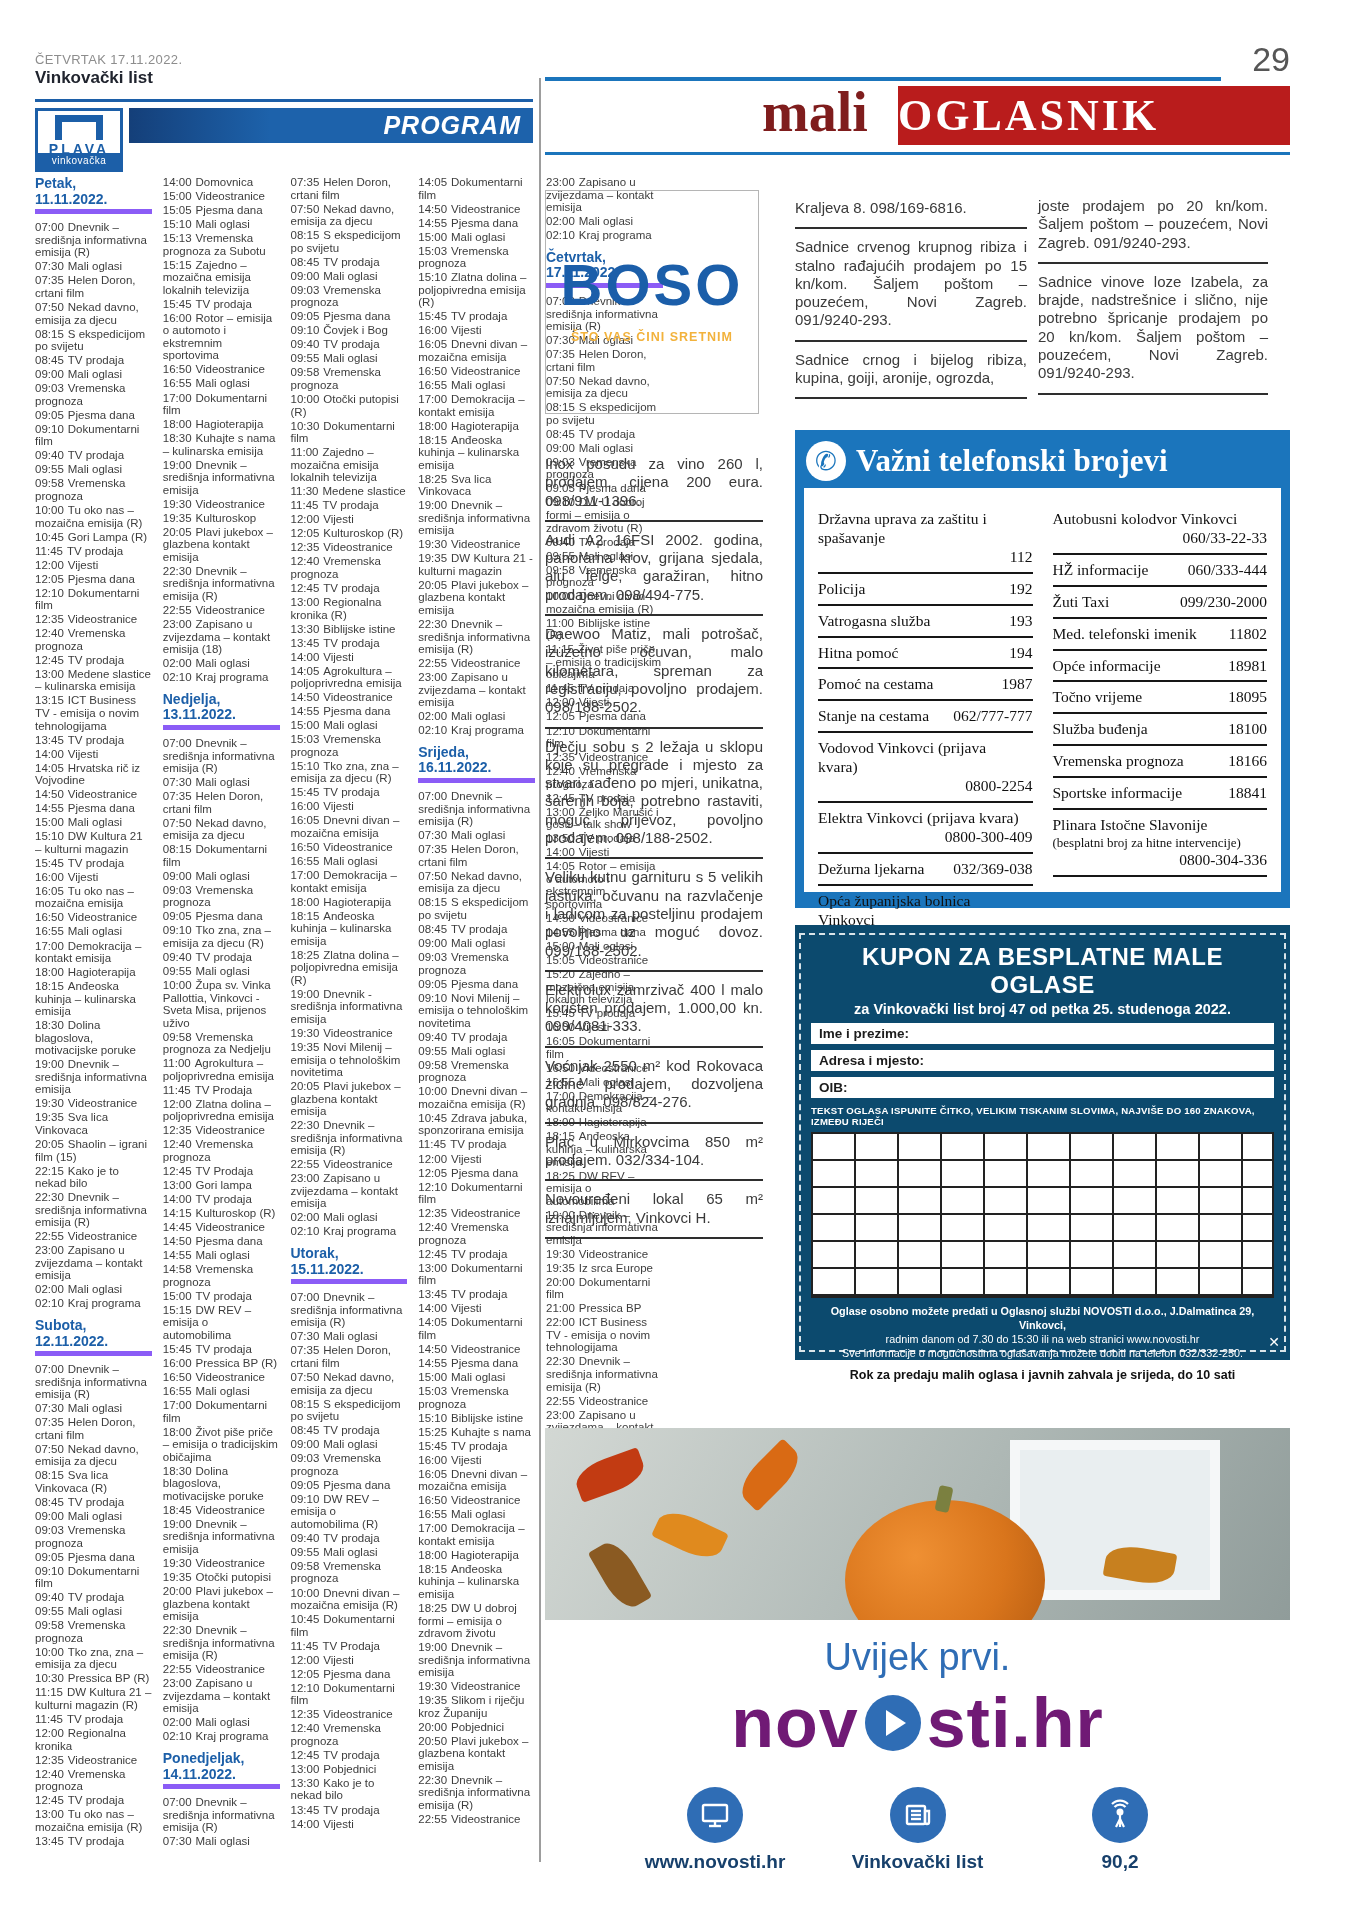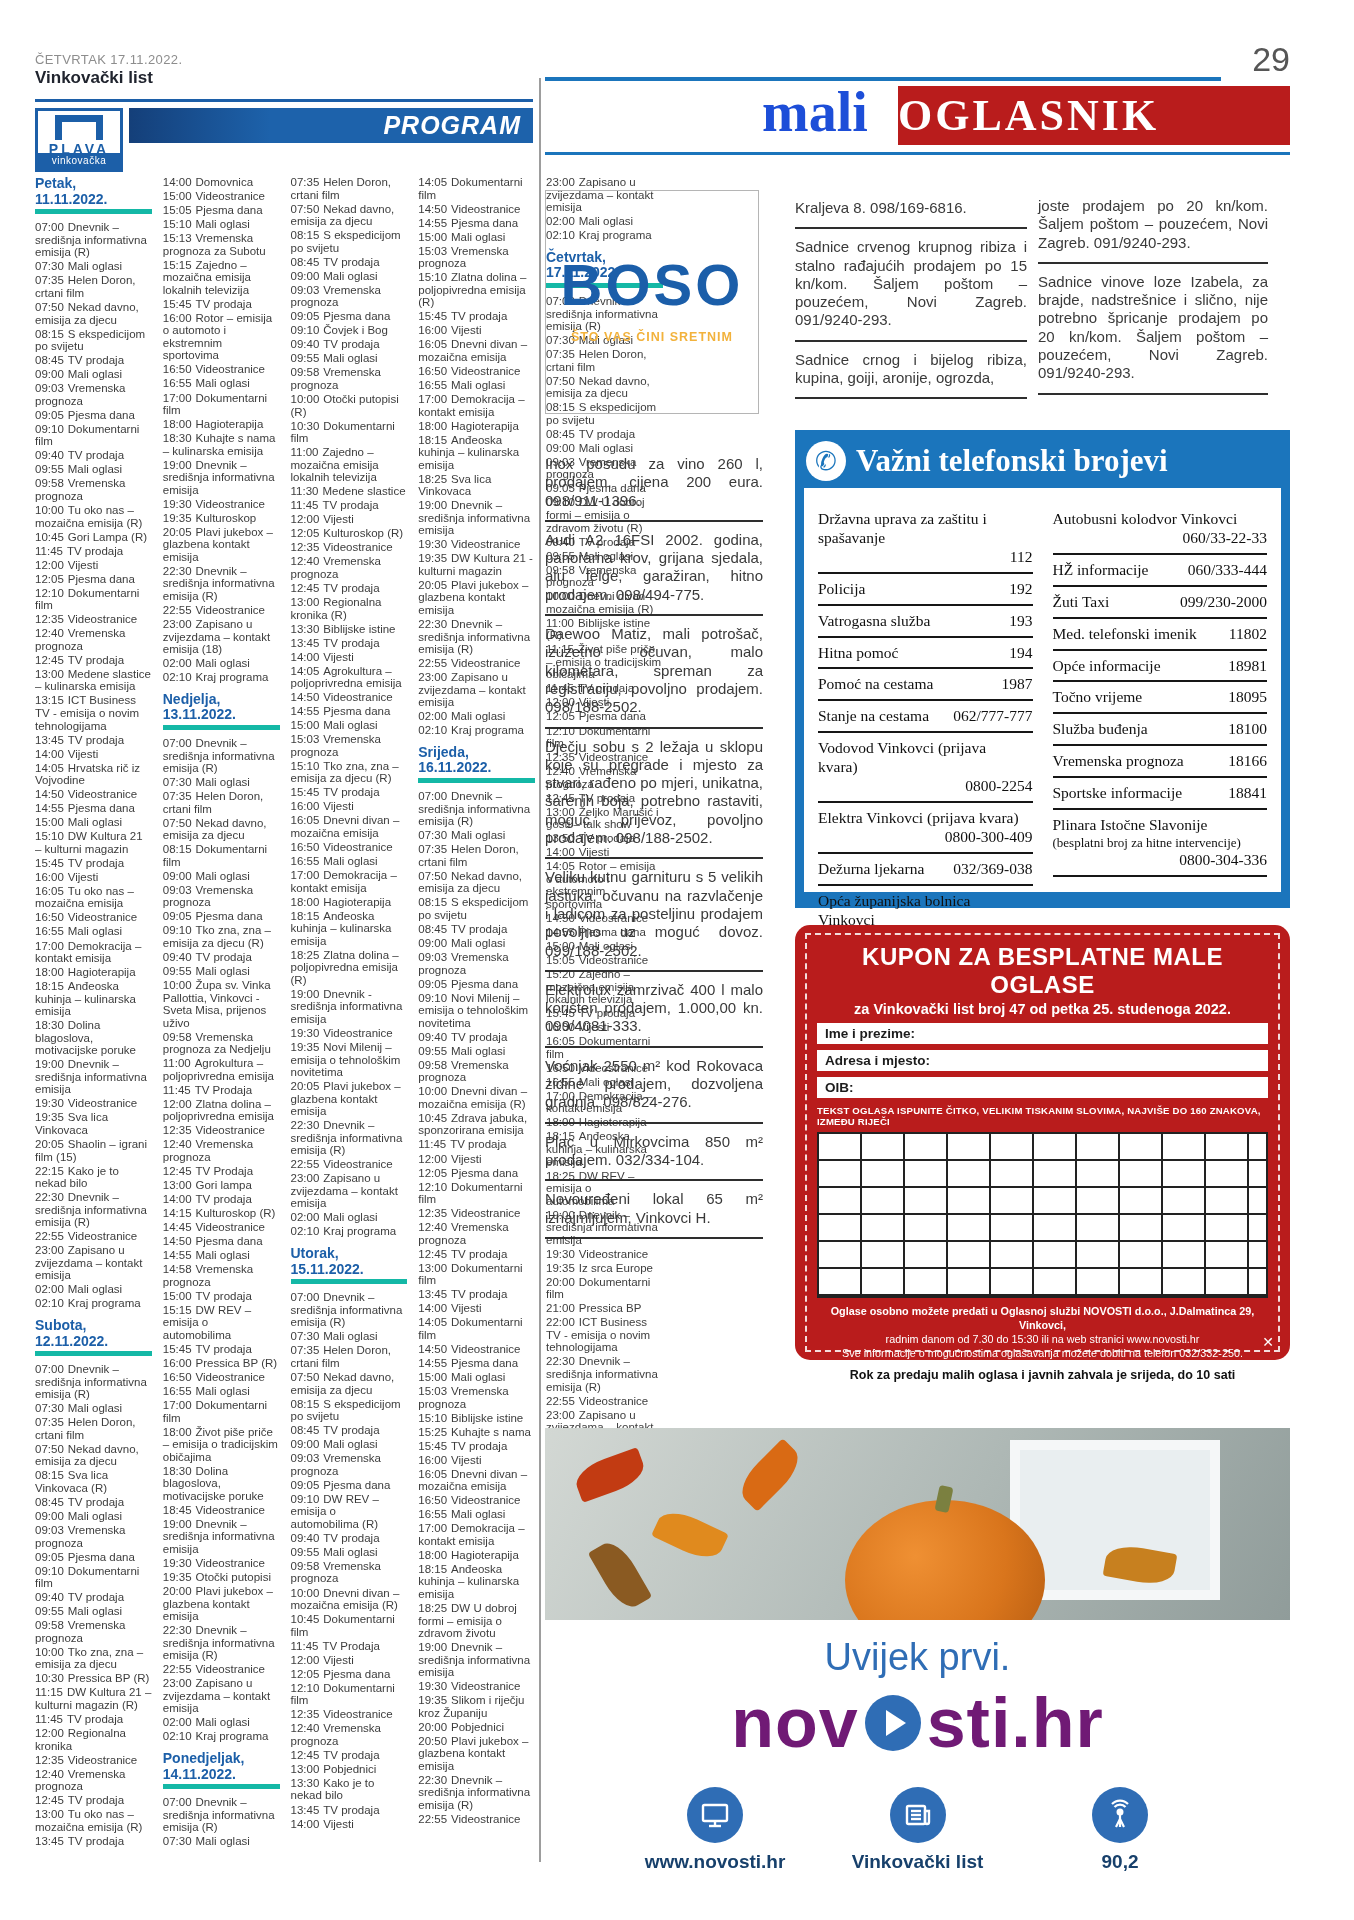--- a/index.html
+++ b/index.html
@@ -18,32 +18,32 @@
               font-size:10px;text-align:center;line-height:16px;letter-spacing:.5px;}
   .banner{left:129px;top:108px;width:404px;height:35px;background:linear-gradient(90deg,#143f79,#1d62ab 35%,#1d62ab);
           color:#fff;font-weight:800;font-style:italic;font-size:25px;letter-spacing:1px;
           text-align:right;line-height:35px;padding-right:12px;box-sizing:border-box;}
 
   
   .program-cols{left:35px;top:176px;width:500px;height:1676px;
       column-count:4;column-gap:11px;column-fill:auto;
       font-size:11.5px;line-height:1.09;color:#3d3d3d;}
   .day-head{color:#1c5fa8;font-weight:800;font-size:14px;line-height:1.12;
-      border-bottom:5px solid #14b8a6;padding-bottom:2px;margin:8px 0 7px;break-inside:avoid;}
+      border-bottom:5px solid #8b5cf6;padding-bottom:2px;margin:8px 0 7px;break-inside:avoid;}
   .day-head:first-child{margin-top:0;}
   .pe{margin-bottom:1.5px;}
   .pt{margin-right:4px;}
 
   .divider{left:539px;top:78px;width:2px;height:1784px;background:#9d9d9d;}
 
   
   .pageno{left:1150px;top:40px;width:140px;text-align:right;font-size:34px;color:#565656;}
   .top-blue{left:545px;top:77px;width:676px;height:4px;background:#1b75bc;}
   .mali{left:762px;top:84px;font-family:"Liberation Serif",serif;font-weight:bold;
-        font-size:56px;line-height:1;color:#1d4ed8;}
+        font-size:56px;line-height:1;color:#7f1d1d;}
   .oglblock{left:898px;top:86px;width:392px;height:59px;background:#b91c1c;color:#fff;
         font-family:"Liberation Serif",serif;font-weight:bold;font-size:44px;letter-spacing:3px;
         line-height:59px;}
   .hdr-rule{left:545px;top:152px;width:745px;height:3px;background:#1b75bc;}
 
   
   .boso{left:545px;top:190px;width:214px;height:224px;border:1px solid #b5b5b5;box-sizing:border-box;text-align:center;}
   .boso-name{margin-top:60px;color:#1b5ea9;font-weight:800;font-size:58px;letter-spacing:3px;}
   .boso-tag{margin-top:12px;color:#f2b23c;font-weight:700;font-size:12.5px;letter-spacing:1px;}
 
@@ -62,21 +62,21 @@
   .ph-title{font-family:"Liberation Serif",serif;font-weight:bold;color:#fff;font-size:31px;}
   .ph-panel{background:#fff;display:flex;gap:20px;padding:16px 14px 6px;box-sizing:border-box;height:404px;}
   .ph-col{flex:1;}
   .ph-e{display:flex;flex-wrap:wrap;border-bottom:2px solid #161616;padding:6px 0 5px;
         font-family:"Liberation Serif",serif;font-size:15.5px;color:#101010;line-height:1.22;}
   .ph-n{padding-right:6px;}
   .ph-v{margin-left:auto;}
   .ph-note{width:100%;font-size:13px;}
 
   
-  .kupon{left:795px;top:925px;width:495px;height:435px;background:#b91c1c;box-sizing:border-box;padding:8px 10px;border-radius:15px;}
+  .kupon{left:795px;top:925px;width:495px;height:435px;background:#0c4a6e;box-sizing:border-box;padding:8px 4px;}
   .k-inner{border:2px dashed rgba(255,255,255,.85);height:100%;box-sizing:border-box;padding:8px 10px 2px;position:relative;}
   .k-title{color:#fff;font-weight:800;font-size:24px;text-align:center;letter-spacing:.5px;}
   .k-sub{color:#fff;font-weight:700;font-size:14.5px;text-align:center;margin-top:2px;}
   .k-field{background:#fff;margin-top:6px;padding:0 8px;font-weight:800;font-size:13.5px;color:#1c1c1c;
            height:21px;line-height:21px;}
   .k-field:first-of-type{margin-top:10px;}
   .k-note{color:#fff;font-weight:700;font-size:9.6px;letter-spacing:.2px;margin:7px 0 5px;}
   .k-grid{height:166px;background-color:#fff;border:2px solid #222;box-sizing:border-box;
       background-image:repeating-linear-gradient(to right,transparent 0 41px,#222 41px 43px),
                        repeating-linear-gradient(to bottom,transparent 0 25px,#222 25px 27px);}

